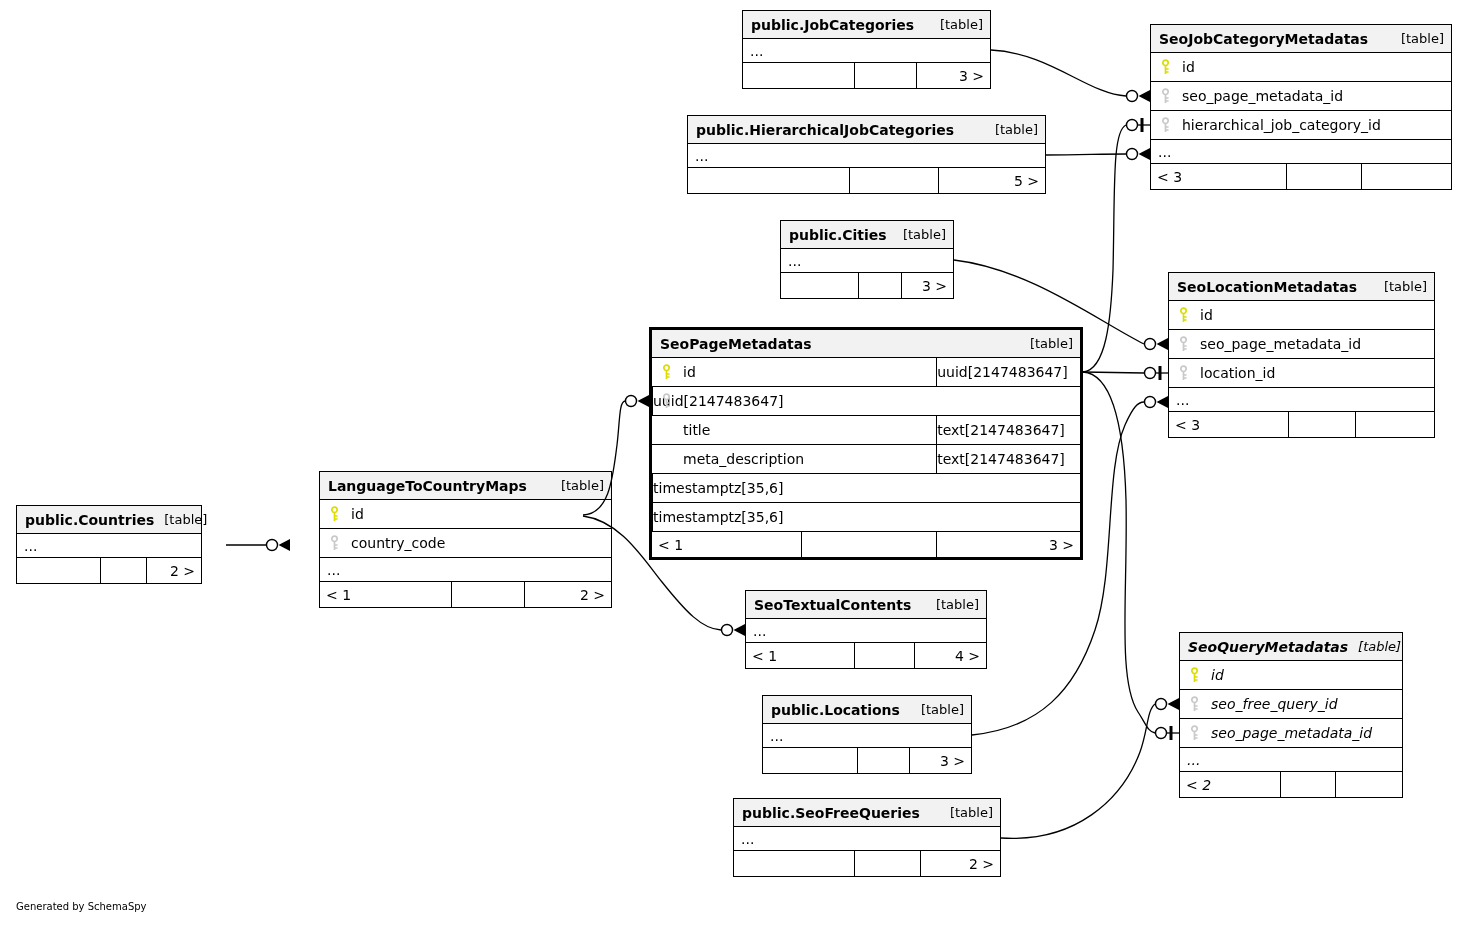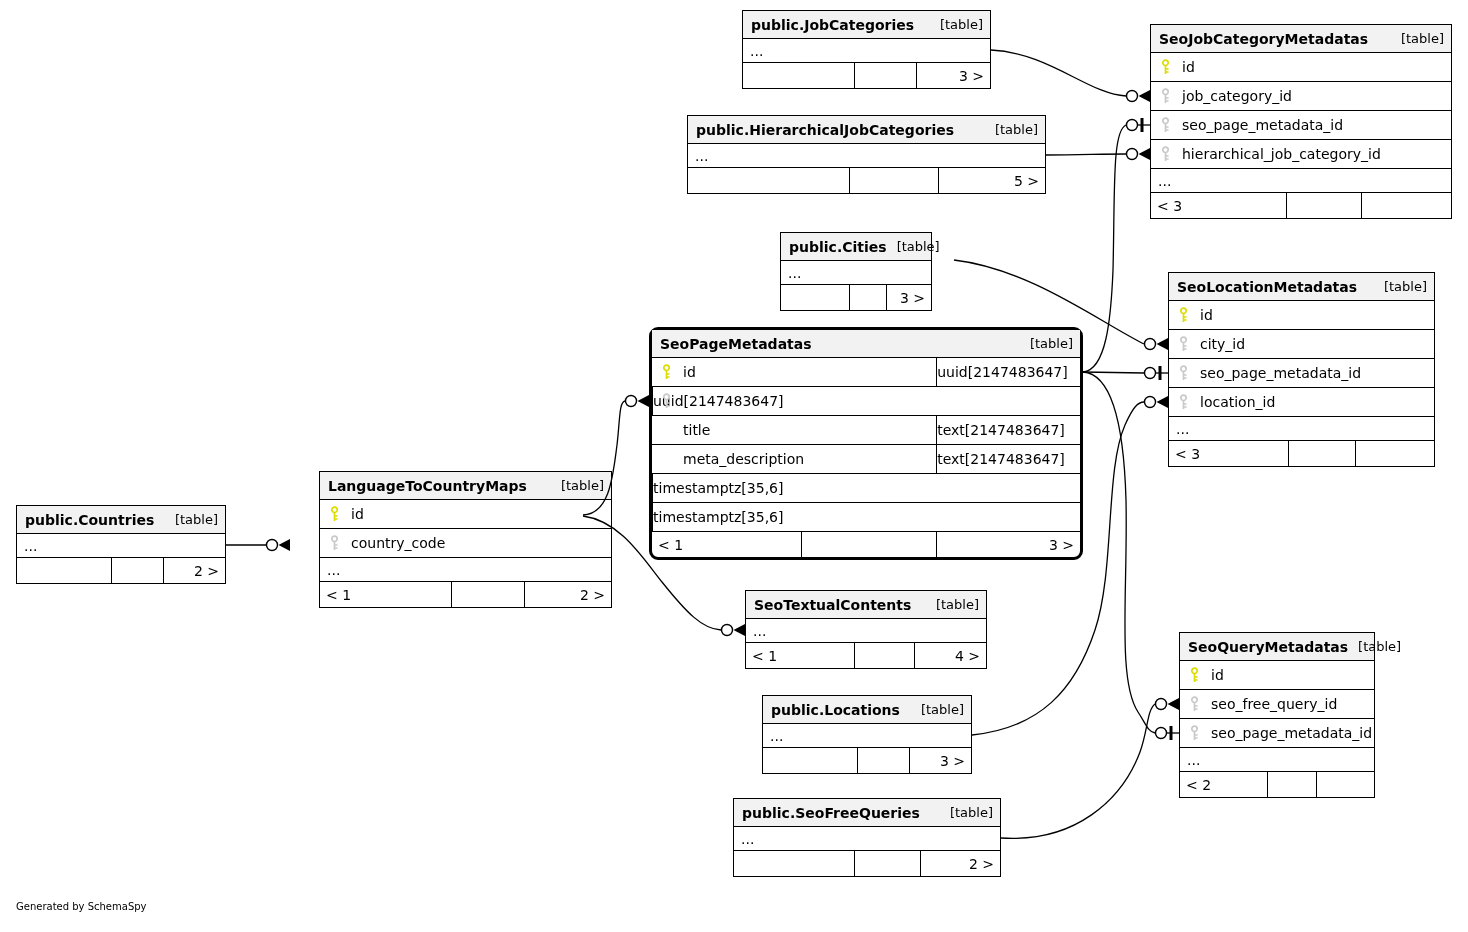--- a/index.html
+++ b/index.html
@@ -91,27 +91,20 @@
             <circle cx="5.5" cy="3.8" r="2.7" fill="none" stroke="#dcdc00" stroke-width="1.7"></circle>
             <path d="M5.5 6.5 L5.5 15 M5.5 10 L8.6 10 M5.5 13 L8.6 13" stroke="#dcdc00" stroke-width="1.7" fill="none"></path>
           </svg></span>
         <span class="f-name">id</span>
       </div>
       <div class="t-row field">
         <span class="keyicon"><svg width="11" height="16" viewBox="0 0 11 16">
             <circle cx="5.5" cy="3.8" r="2.7" fill="none" stroke="#c9c9c9" stroke-width="1.7"></circle>
             <path d="M5.5 6.5 L5.5 15 M5.5 10 L8.6 10 M5.5 13 L8.6 13" stroke="#c9c9c9" stroke-width="1.7" fill="none"></path>
           </svg></span>
-        <span class="f-name">job_category_id</span>
-      </div>
-      <div class="t-row field">
-        <span class="keyicon"><svg width="11" height="16" viewBox="0 0 11 16">
-            <circle cx="5.5" cy="3.8" r="2.7" fill="none" stroke="#c9c9c9" stroke-width="1.7"></circle>
-            <path d="M5.5 6.5 L5.5 15 M5.5 10 L8.6 10 M5.5 13 L8.6 13" stroke="#c9c9c9" stroke-width="1.7" fill="none"></path>
-          </svg></span>
         <span class="f-name">seo_page_metadata_id</span>
       </div>
       <div class="t-row field">
         <span class="keyicon"><svg width="11" height="16" viewBox="0 0 11 16">
             <circle cx="5.5" cy="3.8" r="2.7" fill="none" stroke="#c9c9c9" stroke-width="1.7"></circle>
             <path d="M5.5 6.5 L5.5 15 M5.5 10 L8.6 10 M5.5 13 L8.6 13" stroke="#c9c9c9" stroke-width="1.7" fill="none"></path>
           </svg></span>
         <span class="f-name">hierarchical_job_category_id</span>
       </div>
       <div class="t-row ellipsis">...</div>
@@ -126,33 +119,33 @@
         <span class="t-title">public.HierarchicalJobCategories</span>
         <span class="t-tag">[table]</span>
       </div>
       <div class="t-row ellipsis">...</div>
       <div class="t-footer">
         <div class="f-cell c0" style="width: 45%;"></div>
         <div class="f-cell c1" style="width: 25%;"></div>
         <div class="f-cell c2" style="width: 30%;">5 &gt;</div>
       </div>
     </div>
-    <div class="table-node no-icons" style="left: 780px; top: 232px; width: 152px;">
+    <div class="table-node no-icons" style="left: 780px; top: 220px; width: 174px;">
       <div class="t-header">
         <span class="t-title">public.Cities</span>
         <span class="t-tag">[table]</span>
       </div>
       <div class="t-row ellipsis">...</div>
       <div class="t-footer">
         <div class="f-cell c0" style="width: 45%;"></div>
         <div class="f-cell c1" style="width: 25%;"></div>
         <div class="f-cell c2" style="width: 30%;">3 &gt;</div>
       </div>
     </div>
-    <div class="table-node emphasized" style="left: 649px; top: 327px; width: 434px; border-radius: 9px;">
+    <div class="table-node emphasized" style="left: 649px; top: 327px; width: 434px;">
       <div class="t-header">
         <span class="t-title">SeoPageMetadatas</span>
         <span class="t-tag">[table]</span>
       </div>
       <div class="t-row field">
         <span class="keyicon"><svg width="11" height="16" viewBox="0 0 11 16">
             <circle cx="5.5" cy="3.8" r="2.7" fill="none" stroke="#dcdc00" stroke-width="1.7"></circle>
             <path d="M5.5 6.5 L5.5 15 M5.5 10 L8.6 10 M5.5 13 L8.6 13" stroke="#dcdc00" stroke-width="1.7" fill="none"></path>
           </svg></span>
         <span class="f-name">id</span>
@@ -204,21 +197,21 @@
           </svg></span>
         <span class="f-name">country_code</span>
       </div>
       <div class="t-row ellipsis">...</div>
       <div class="t-footer">
         <div class="f-cell c0" style="width: 45%;">&lt; 1</div>
         <div class="f-cell c1" style="width: 25%;"></div>
         <div class="f-cell c2" style="width: 30%;">2 &gt;</div>
       </div>
     </div>
-    <div class="table-node no-icons" style="left: 16px; top: 505px; width: 210px;">
+    <div class="table-node no-icons" style="left: 16px; top: 505px; width: 186px;">
       <div class="t-header">
         <span class="t-title">public.Countries</span>
         <span class="t-tag">[table]</span>
       </div>
       <div class="t-row ellipsis">...</div>
       <div class="t-footer">
         <div class="f-cell c0" style="width: 45%;"></div>
         <div class="f-cell c1" style="width: 25%;"></div>
         <div class="f-cell c2" style="width: 30%;">2 &gt;</div>
       </div>
@@ -233,27 +226,20 @@
             <circle cx="5.5" cy="3.8" r="2.7" fill="none" stroke="#dcdc00" stroke-width="1.7"></circle>
             <path d="M5.5 6.5 L5.5 15 M5.5 10 L8.6 10 M5.5 13 L8.6 13" stroke="#dcdc00" stroke-width="1.7" fill="none"></path>
           </svg></span>
         <span class="f-name">id</span>
       </div>
       <div class="t-row field">
         <span class="keyicon"><svg width="11" height="16" viewBox="0 0 11 16">
             <circle cx="5.5" cy="3.8" r="2.7" fill="none" stroke="#c9c9c9" stroke-width="1.7"></circle>
             <path d="M5.5 6.5 L5.5 15 M5.5 10 L8.6 10 M5.5 13 L8.6 13" stroke="#c9c9c9" stroke-width="1.7" fill="none"></path>
           </svg></span>
-        <span class="f-name">city_id</span>
-      </div>
-      <div class="t-row field">
-        <span class="keyicon"><svg width="11" height="16" viewBox="0 0 11 16">
-            <circle cx="5.5" cy="3.8" r="2.7" fill="none" stroke="#c9c9c9" stroke-width="1.7"></circle>
-            <path d="M5.5 6.5 L5.5 15 M5.5 10 L8.6 10 M5.5 13 L8.6 13" stroke="#c9c9c9" stroke-width="1.7" fill="none"></path>
-          </svg></span>
         <span class="f-name">seo_page_metadata_id</span>
       </div>
       <div class="t-row field">
         <span class="keyicon"><svg width="11" height="16" viewBox="0 0 11 16">
             <circle cx="5.5" cy="3.8" r="2.7" fill="none" stroke="#c9c9c9" stroke-width="1.7"></circle>
             <path d="M5.5 6.5 L5.5 15 M5.5 10 L8.6 10 M5.5 13 L8.6 13" stroke="#c9c9c9" stroke-width="1.7" fill="none"></path>
           </svg></span>
         <span class="f-name">location_id</span>
       </div>
       <div class="t-row ellipsis">...</div>
@@ -280,21 +266,21 @@
         <span class="t-title">public.Locations</span>
         <span class="t-tag">[table]</span>
       </div>
       <div class="t-row ellipsis">...</div>
       <div class="t-footer">
         <div class="f-cell c0" style="width: 45%;"></div>
         <div class="f-cell c1" style="width: 25%;"></div>
         <div class="f-cell c2" style="width: 30%;">3 &gt;</div>
       </div>
     </div>
-    <div class="table-node" style="left: 1179px; top: 632px; width: 196px;">
+    <div class="table-node" style="left: 1179px; top: 632px; width: 224px; font-style: italic;">
       <div class="t-header">
         <span class="t-title">SeoQueryMetadatas</span>
         <span class="t-tag">[table]</span>
       </div>
       <div class="t-row field">
         <span class="keyicon"><svg width="11" height="16" viewBox="0 0 11 16">
             <circle cx="5.5" cy="3.8" r="2.7" fill="none" stroke="#dcdc00" stroke-width="1.7"></circle>
             <path d="M5.5 6.5 L5.5 15 M5.5 10 L8.6 10 M5.5 13 L8.6 13" stroke="#dcdc00" stroke-width="1.7" fill="none"></path>
           </svg></span>
         <span class="f-name">id</span>

